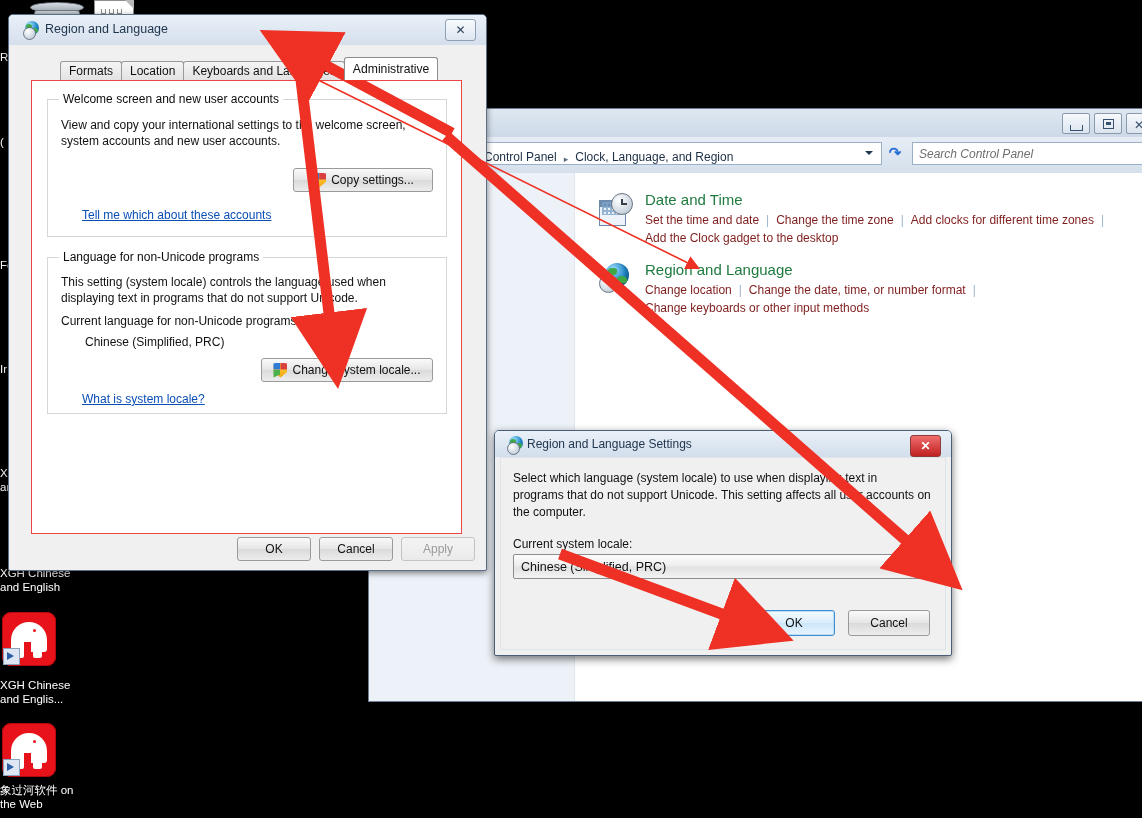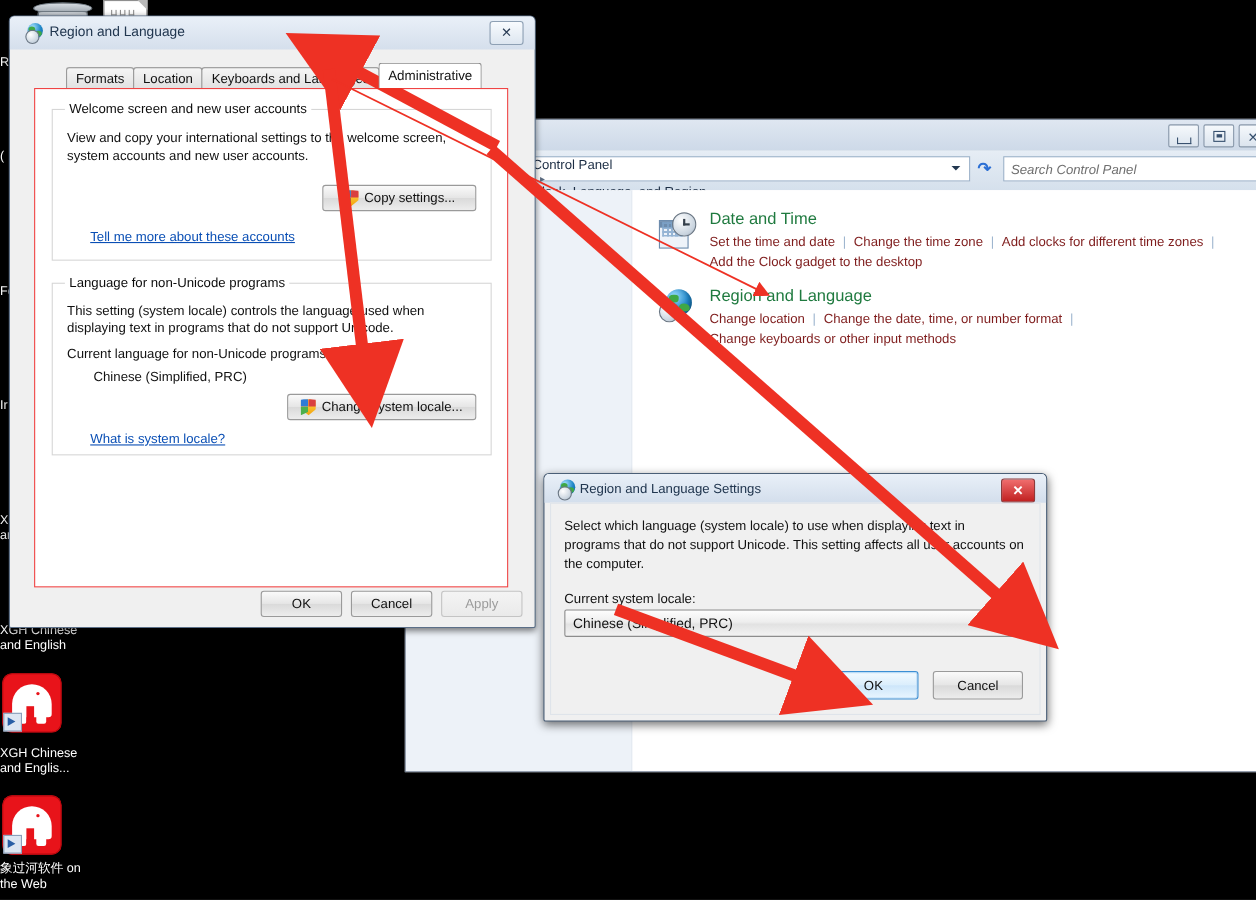--- a/index.html
+++ b/index.html
@@ -59,21 +59,21 @@
     background:linear-gradient(#f6f9fc,#dbe4ee);
   }
   .min-glyph{position:absolute;left:7px;top:11px;width:11px;height:5px;border:1px solid #37506e;border-top:none;}
   .max-glyph{position:absolute;left:8px;top:5px;width:9px;height:8px;border:1px solid #37506e;}
   .max-glyph:before{content:"";position:absolute;left:2px;top:2px;width:5px;height:3px;background:#37506e;}
   .close-glyph{position:absolute;left:7px;top:4px;font-size:12px;color:#37506e;font-family:"Liberation Sans",sans-serif;}
 
   #cpl .navbar{height:32px;background:linear-gradient(#e6edf5,#d5e0ec);position:relative;padding-top:4px;}
   .addrbox{
     position:absolute;left:110px;top:5px;width:397px;height:21px;background:#fff;border:1px solid #9ab0c8;
-    font-size:12px;color:#1c2d44;display:flex;align-items:flex-start;padding-left:4px;flex-direction:column;
+    font-size:12px;color:#1c2d44;display:flex;align-items:flex-end;padding-left:4px;
   }
   .addr-sep{display:inline-block;margin:0 7px;color:#5b6b80;font-size:9px;}
   .addr-caret{position:absolute;right:8px;top:8px;width:0;height:0;border-left:4px solid transparent;border-right:4px solid transparent;border-top:4px solid #223750;}
   .refresh{
     position:absolute;left:515px;top:5px;width:22px;height:21px;display:flex;align-items:center;justify-content:center;
     color:#2b6fd4;font-size:15px;font-weight:bold;
   }
   .searchbox{
     position:absolute;left:543px;top:5px;width:244px;height:21px;background:#fff;border:1px solid #9ab0c8;
     display:flex;align-items:center;padding-left:6px;
@@ -360,21 +360,21 @@
       <div class="gtext" style="position:absolute;left:13px;top:17px;width:370px;">View and copy your international settings to the welcome screen, system accounts and new user accounts.</div>
       <div class="wbtn" style="position:absolute;right:13px;top:68px;width:140px;">
         <span class="shield">
             <span class="sh"></span>
             <span class="q1"></span>
             <span class="q2"></span>
             <span class="q3"></span>
           </span>
         <span>Copy settings...</span>
       </div>
-      <div class="wlink" style="position:absolute;left:34px;top:108px;">Tell me more about these accounts</div>
+      <div class="wlink" style="position:absolute;left:34px;top:108px;">Tell me which about these accounts</div>
     </div>
 
     <div class="group" style="left:15px;top:176px;width:398px;height:155px;">
       <div class="glabel">Language for non-Unicode programs</div>
       <div class="gtext" style="position:absolute;left:13px;top:16px;width:372px;">This setting (system locale) controls the language used when displaying text in programs that do not support Unicode.</div>
       <div class="gtext" style="position:absolute;left:13px;top:55px;">Current language for non-Unicode programs:</div>
       <div class="gtext" style="position:absolute;left:37px;top:76px;">Chinese (Simplified, PRC)</div>
       <div class="wbtn" style="position:absolute;right:13px;top:100px;width:172px;margin-left:22px;">
         <span class="shield">
             <span class="sh"></span>

